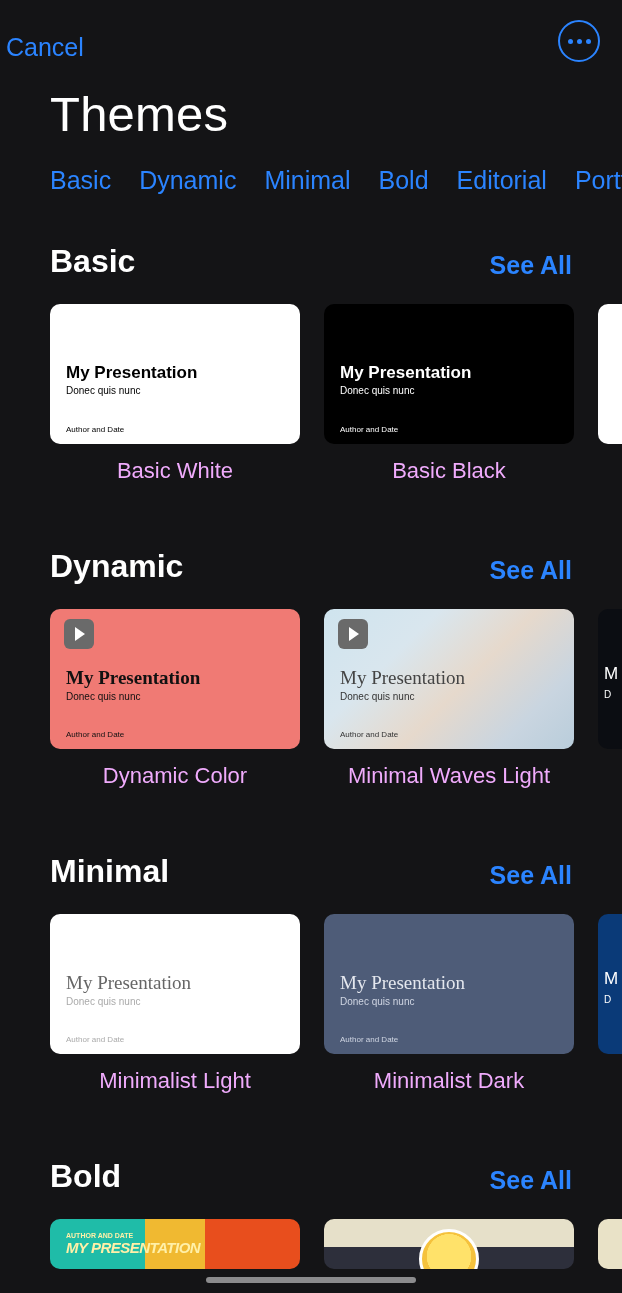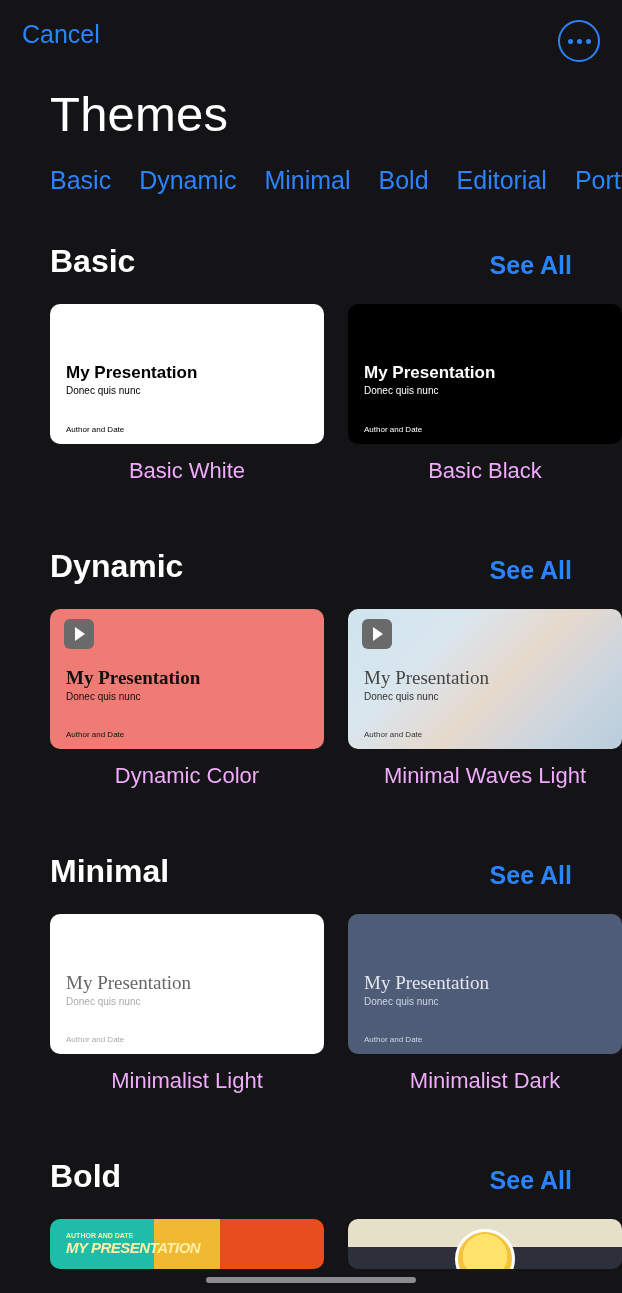--- a/index.html
+++ b/index.html
@@ -8,22 +8,22 @@
       height: 1293px;
       background: #141416;
       font-family: -apple-system, BlinkMacSystemFont, "Segoe UI", Helvetica, Arial, sans-serif;
       color: #fff;
       overflow: hidden;
       position: relative;
     }
     .topbar {
       display: flex;
       justify-content: space-between;
-      align-items: flex-start;
-      padding: 20px 22px 8px 22px;
+      align-items: flex-end;
+      padding: 20px 22px 8px 6px;
     }
     .cancel {
       color: #2b84ff;
       font-size: 25px;
       font-weight: 400;
     }
     .more-btn {
       width: 42px; height: 42px;
       border: 2px solid #2b84ff;
       border-radius: 50%;
@@ -73,21 +73,21 @@
     .row {
       display: flex;
       gap: 24px;
       padding: 24px 0 0 50px;
       overflow: hidden;
     }
     .theme {
       flex: 0 0 250px;
     }
     .thumb {
-      width: 274px; height: 140px;
+      width: 250px; height: 140px;
       border-radius: 10px;
       padding: 18px 16px 8px 16px;
       position: relative;
       display: flex;
       flex-direction: column;
       justify-content: center;
     }
     .thumb-title { font-size: 17px; font-weight: 700; }
     .thumb-sub { font-size: 10px; margin-top: 2px; }
     .thumb-footer { position: absolute; bottom: 10px; left: 16px; font-size: 8px; }

